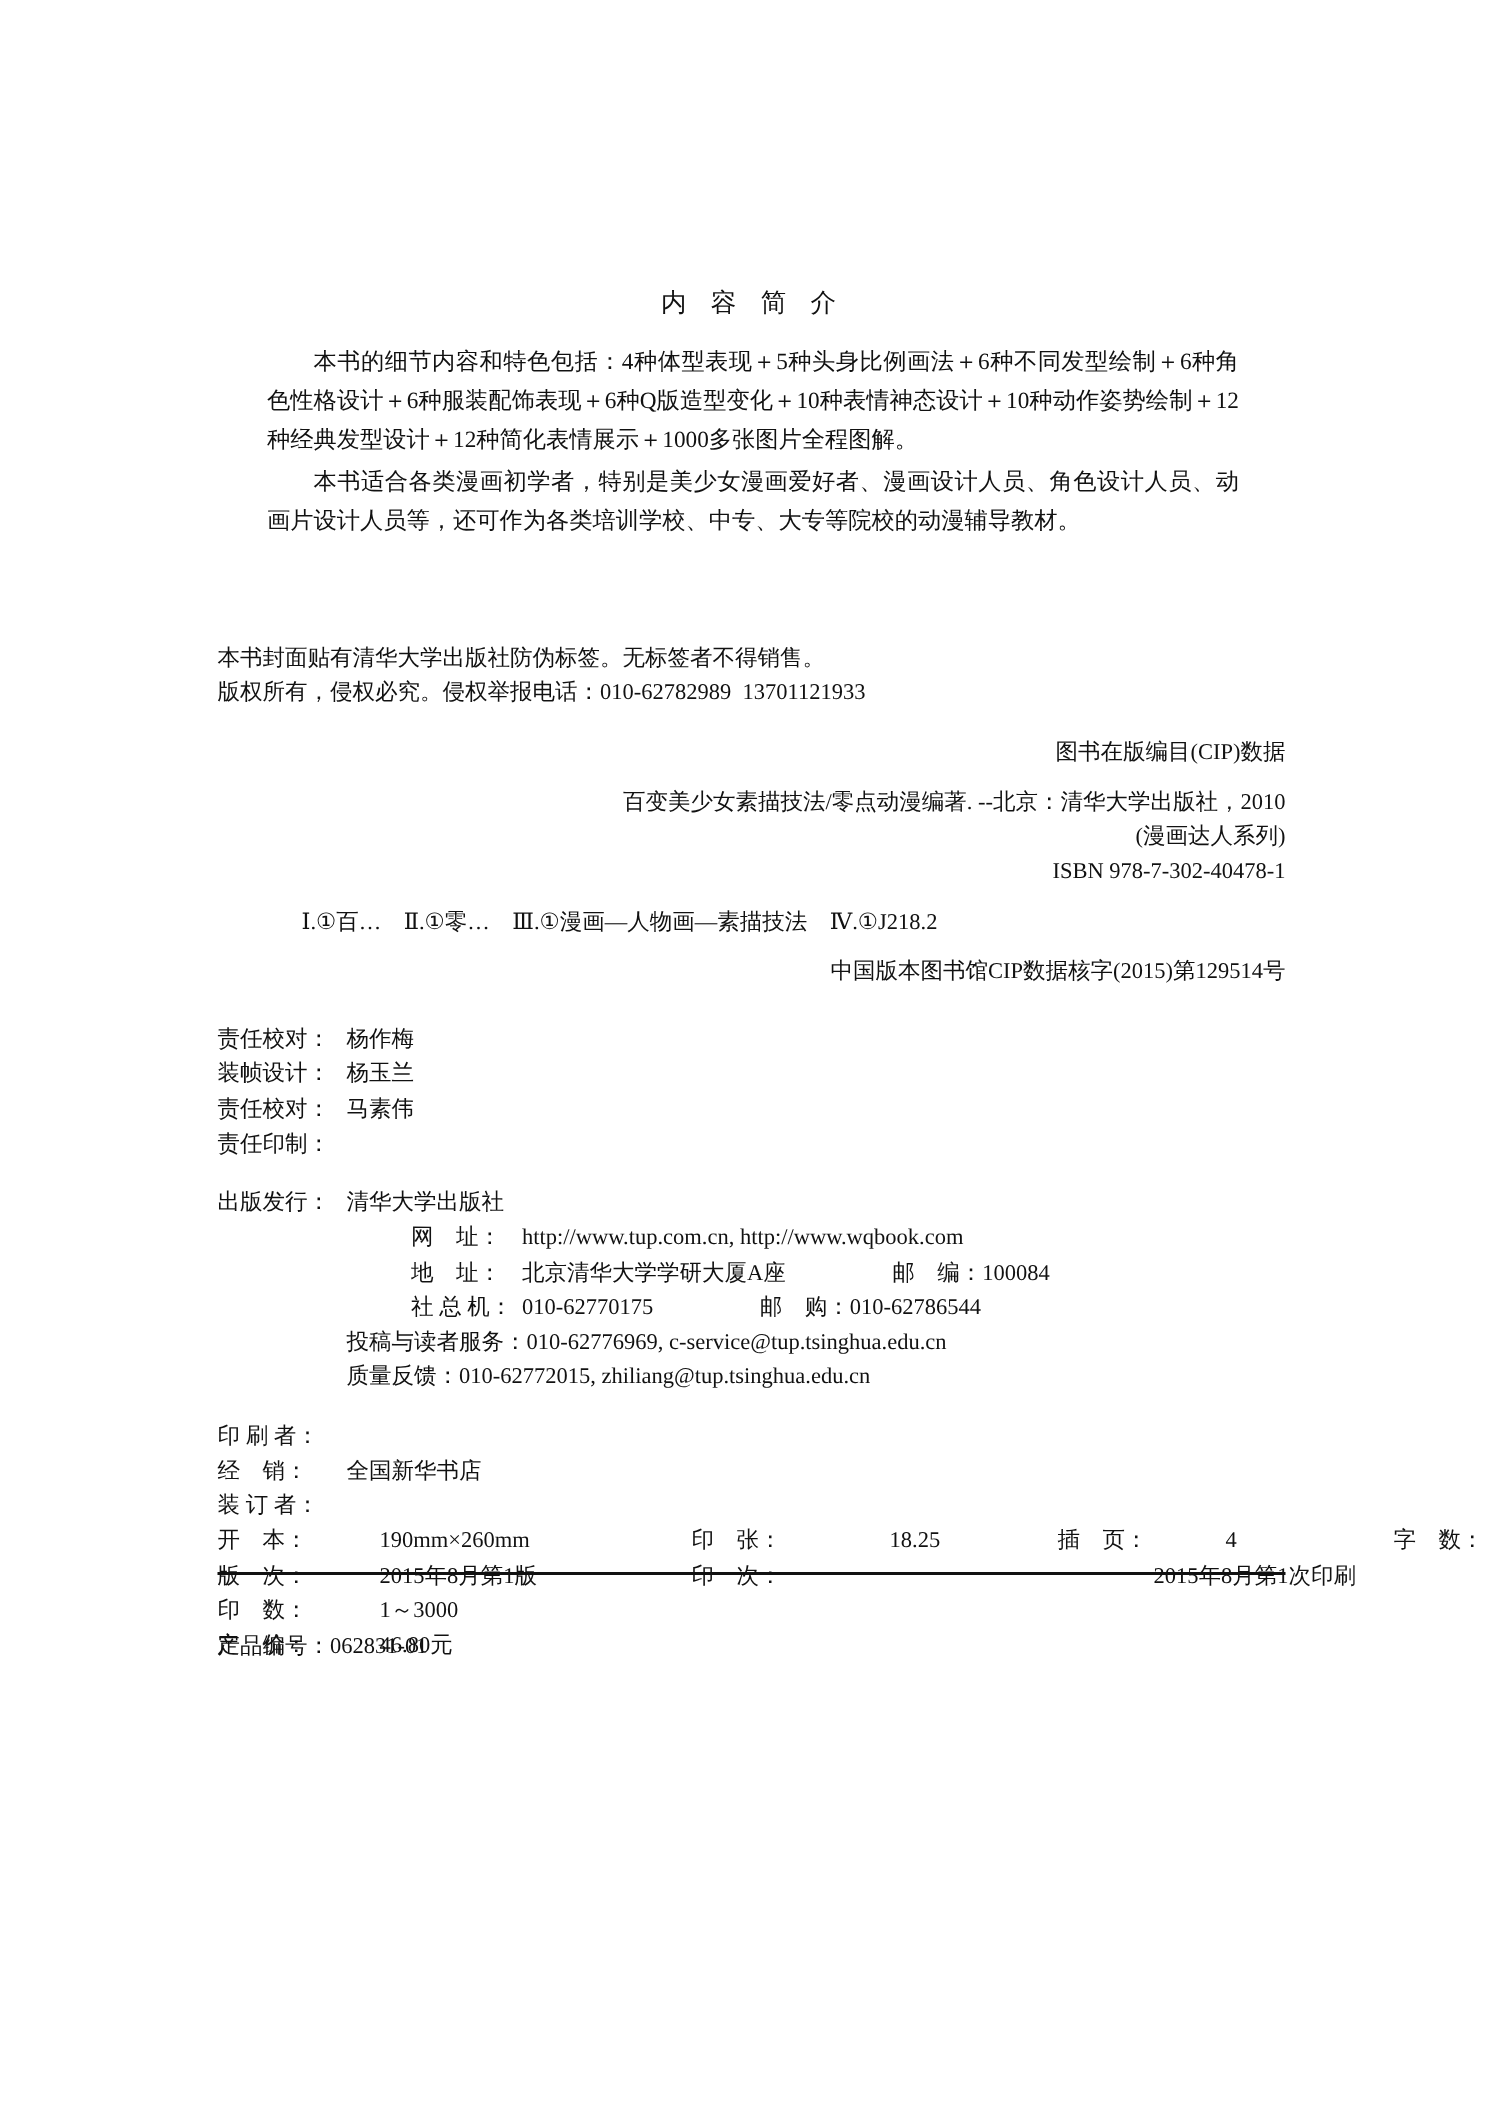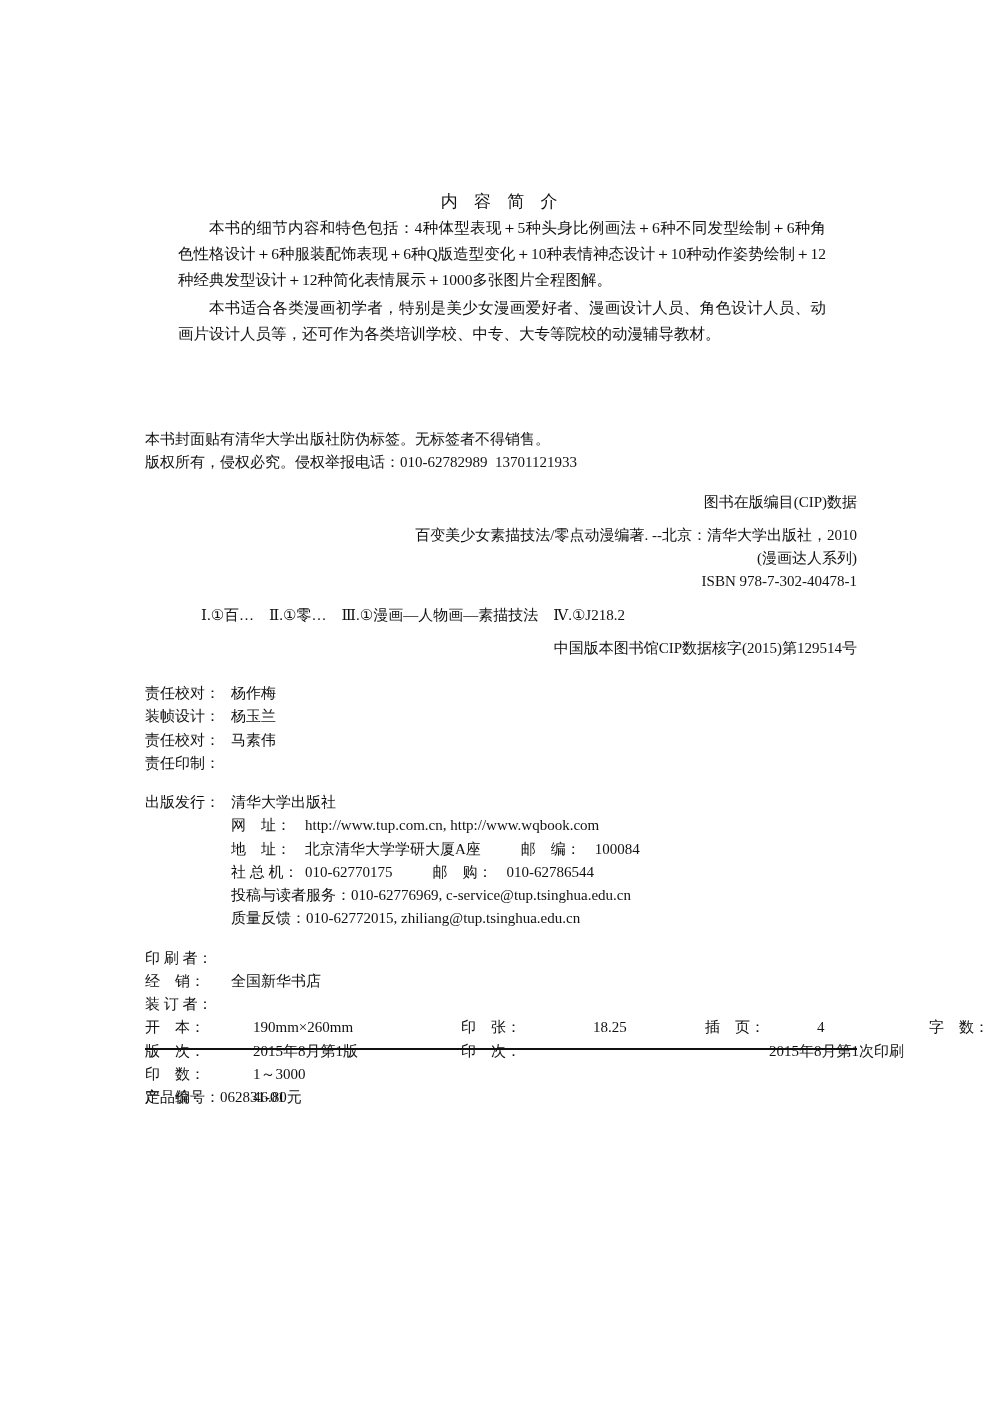--- a/index.html
+++ b/index.html
@@ -26,21 +26,21 @@
   .summary {
     position: absolute;
     left: 178px;
     top: 190px;
     width: 648px;
   }
   .summary-title {
     text-align: center;
     font-size: 17px;
     letter-spacing: 6px;
-    margin-bottom: 2px;
+    margin-bottom: 16px;
     font-family: "Liberation Serif", "DejaVu Serif", serif;
   }
   .summary p {
     margin: 0 0 2px 0;
     font-size: 15.5px;
     line-height: 1.68;
     text-align: justify;
     text-indent: 2em;
     font-family: "Liberation Serif", "DejaVu Serif", serif;
   }
@@ -89,27 +89,29 @@
 
   .subrow {
     display: flex;
     align-items: baseline;
     padding-left: 86px;
   }
   .subrow .k {
     width: 74px;
     flex: 0 0 74px;
     white-space: pre;
+    margin-left: 43px;
   }
   .subrow .v { white-space: pre; }
   .subrow .k2 {
     width: 74px;
     flex: 0 0 74px;
     white-space: pre;
-    margin-left: 40px;
+    margin-left: 57px;
+    text-align: right;
   }
 
   
   .specrow {
     display: flex;
     align-items: baseline;
     white-space: pre;
     gap: 22px;
   }
   .specrow .c-lab { width: 86px; flex: 0 0 86px; }

